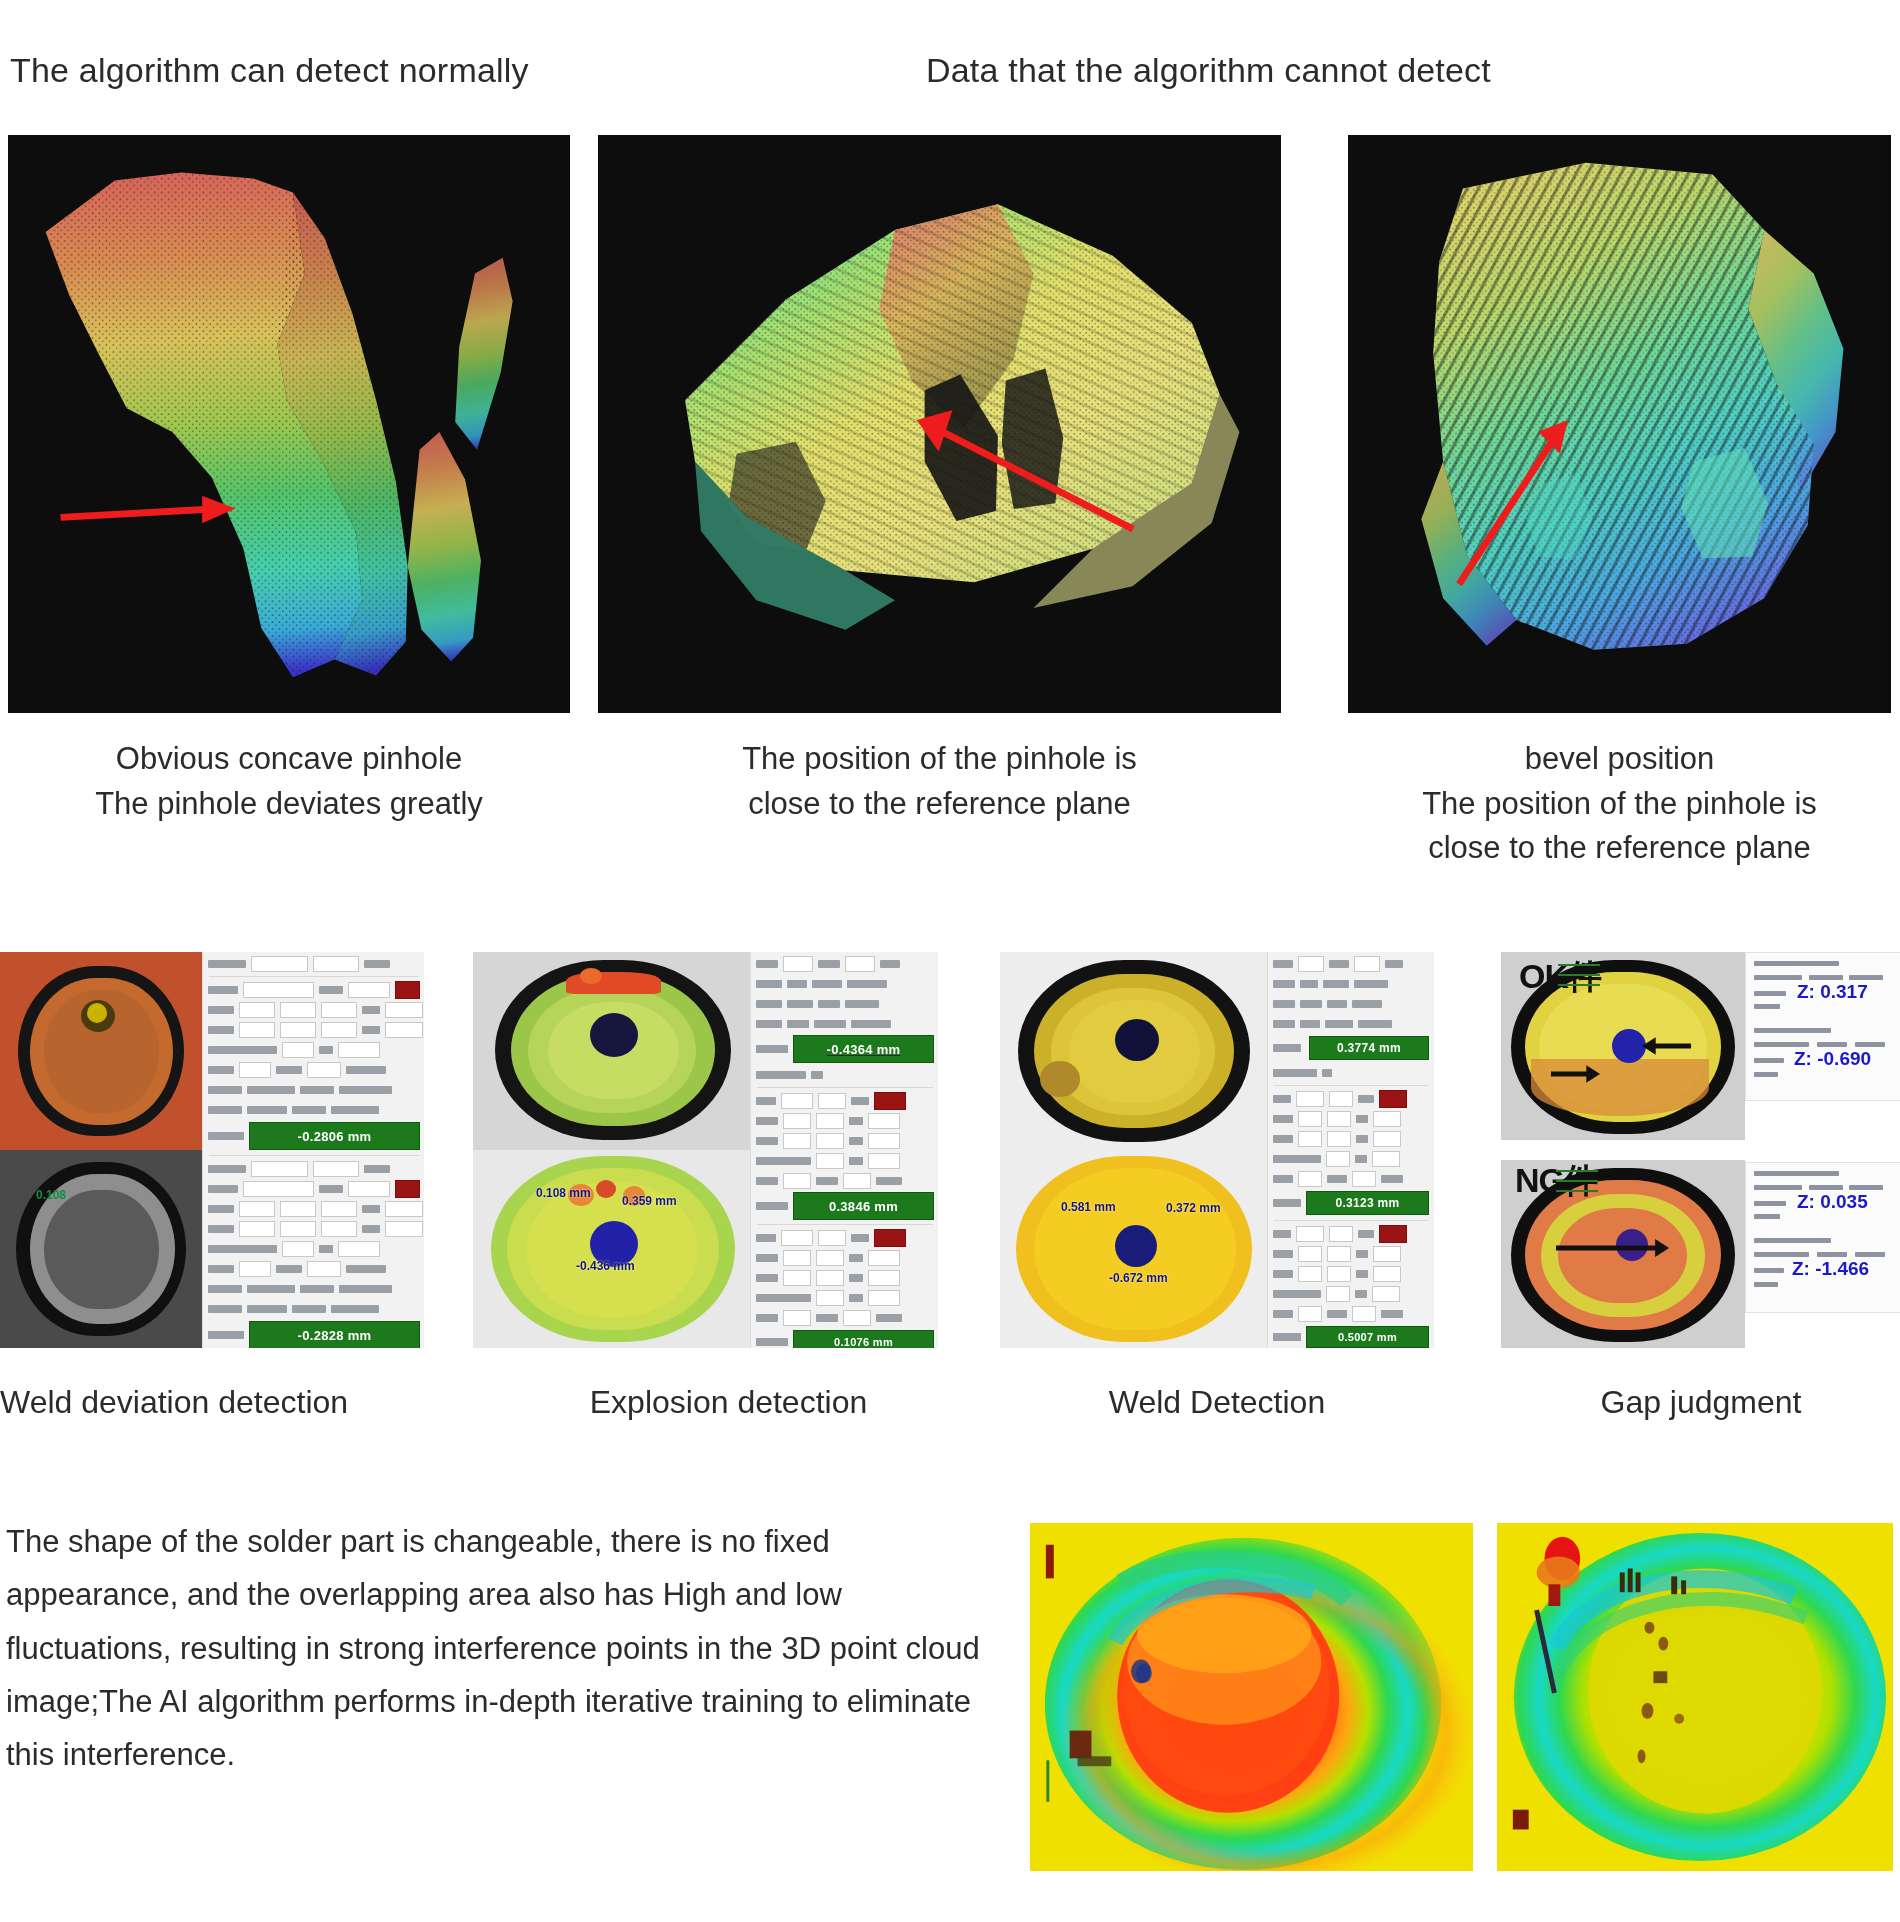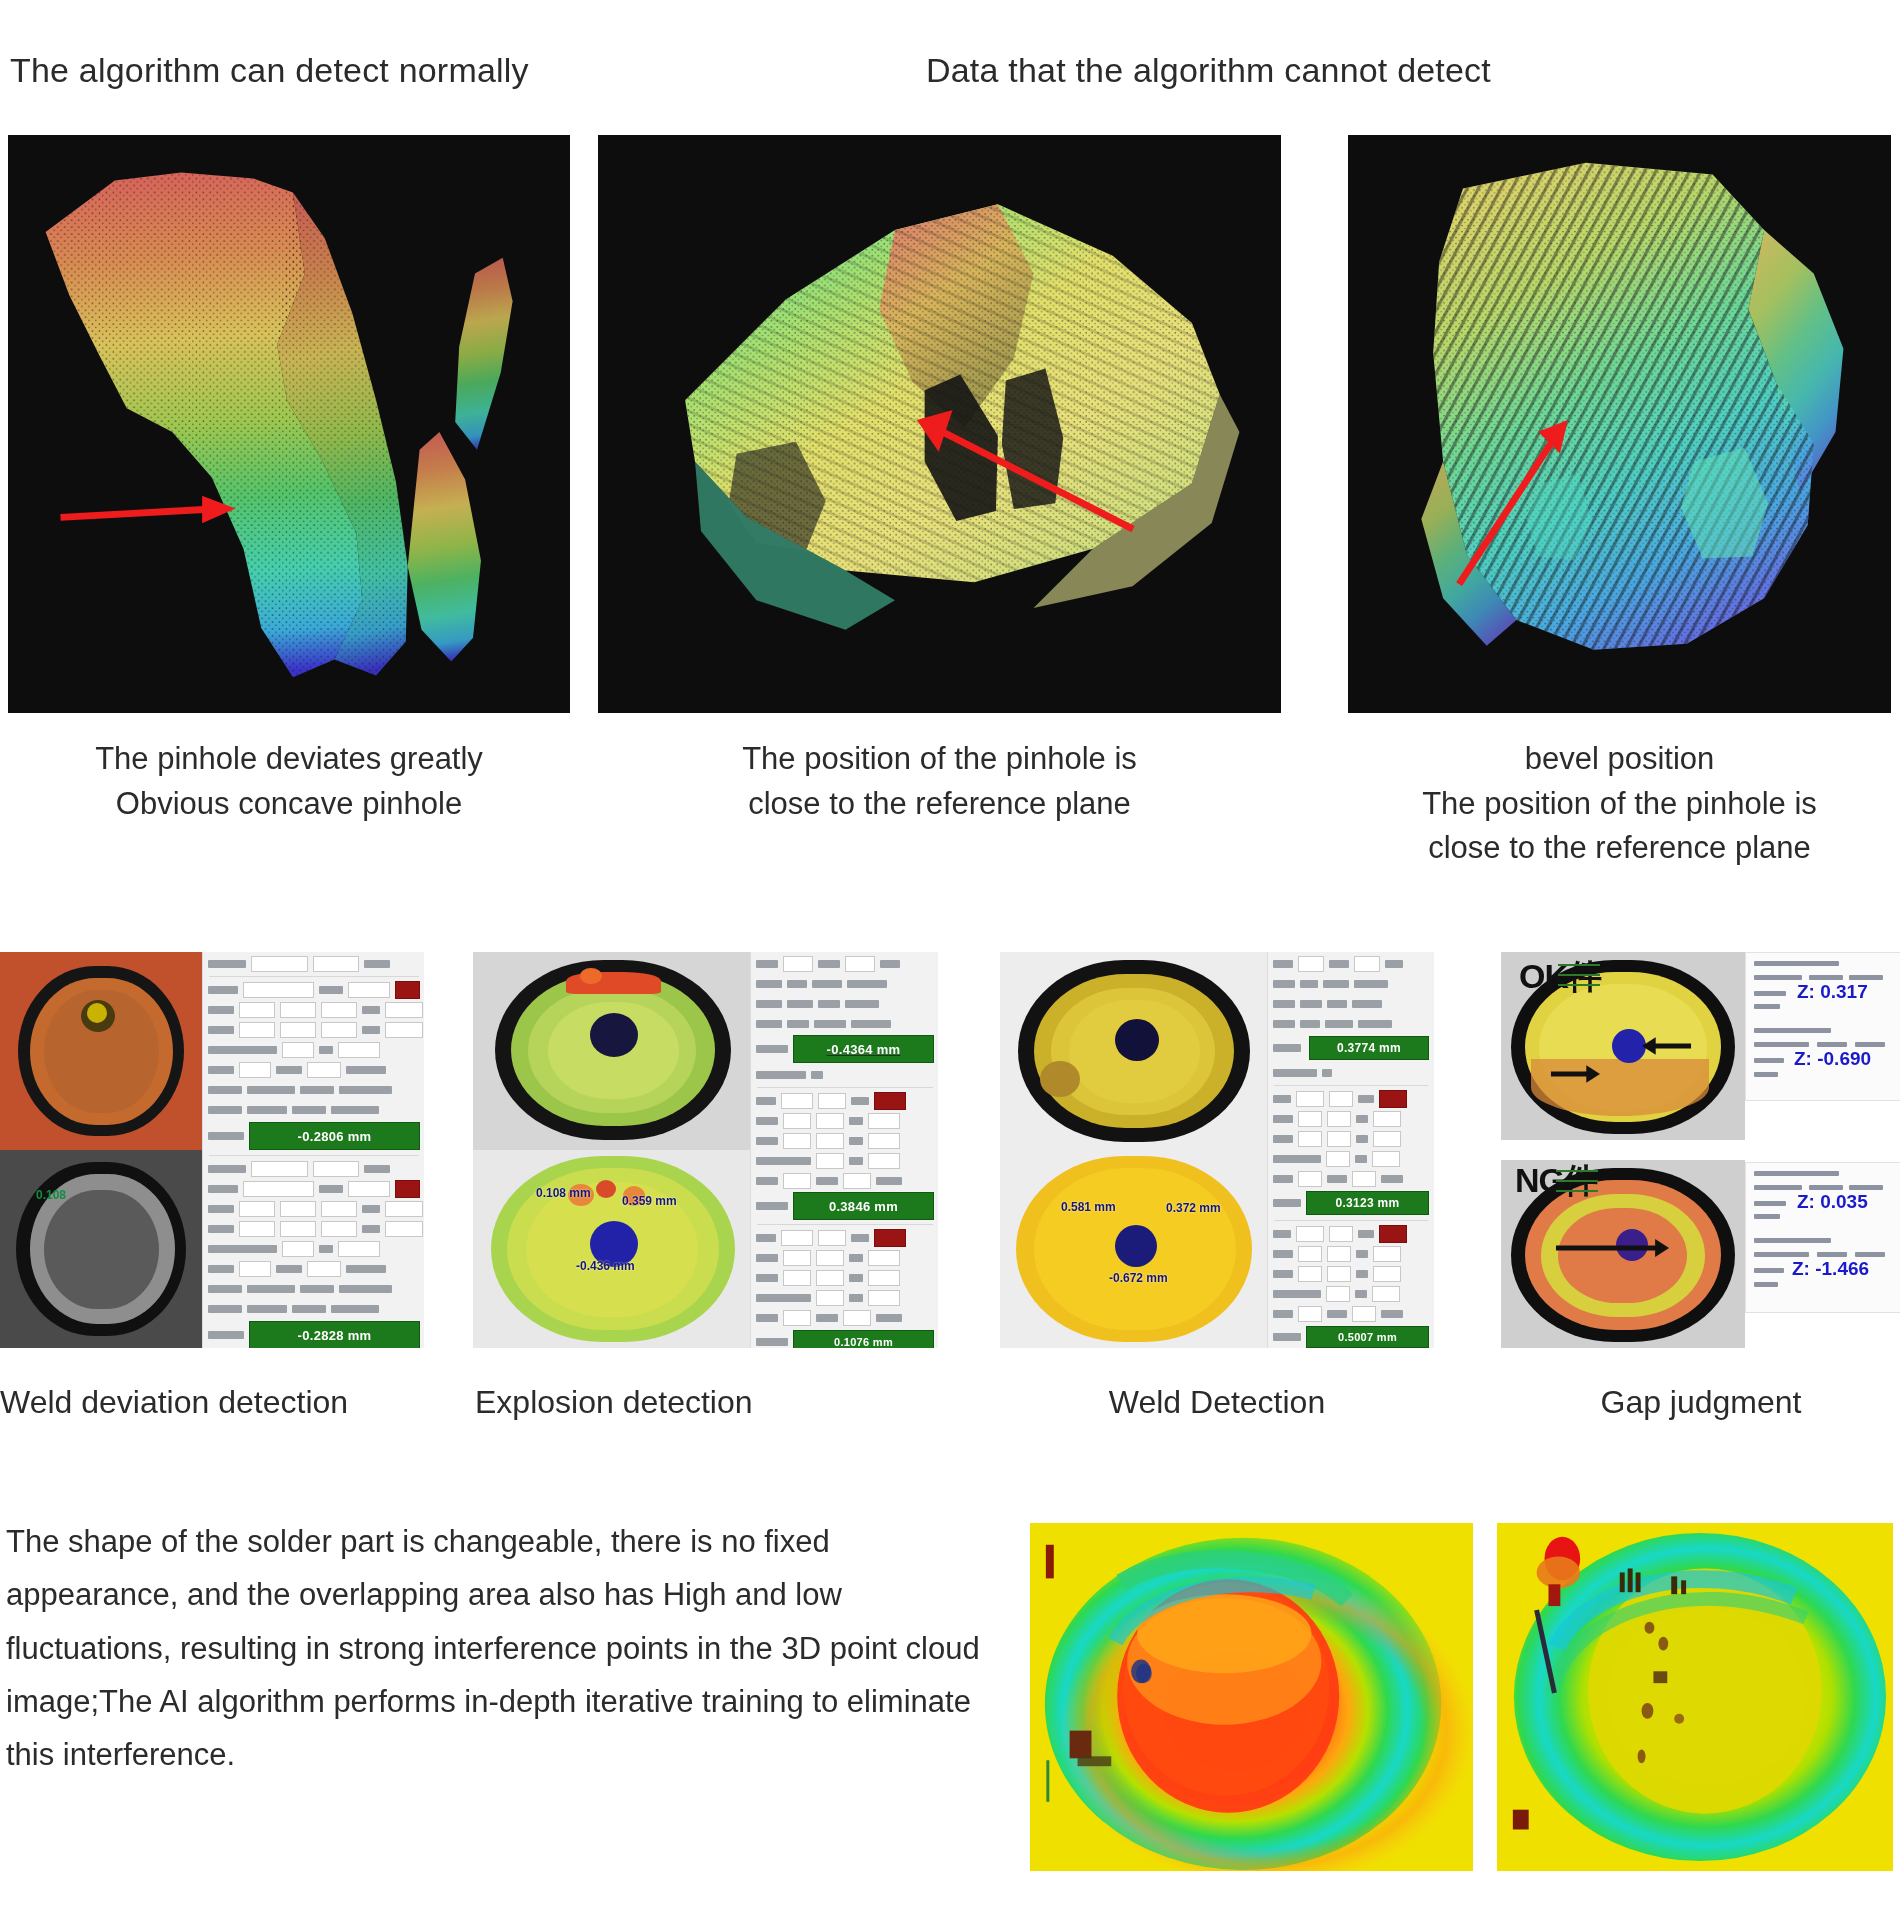--- a/index.html
+++ b/index.html
@@ -72,21 +72,21 @@
   #det-3 { left: 1501px; width: 400px; }
 
   .det-caption {
     position: absolute;
     top: 1384px;
     font-size: 32px;
     color: #2b2b2b;
     white-space: nowrap;
   }
   #detcap-0 { left: 0px;    width: 424px; text-align: left; }
-  #detcap-1 { left: 475px;  width: 465px; }
+  #detcap-1 { left: 496px;  width: 465px; text-align: center; }
   #detcap-2 { left: 1000px; width: 434px; text-align: center; }
   #detcap-3 { left: 1501px; width: 400px; text-align: center; }
 
   
   .img-half { position: absolute; overflow: hidden; }
   .ui-pane  { position: absolute; background: #f2f2f2; overflow: hidden;
               border-left: 1px solid #dcdcdc; }
 
   .ui-row {
     position: relative;
@@ -314,22 +314,22 @@
     <path d="M350 330 L400 316 L424 372 L408 426 L358 428 L336 376 Z" fill="#5fe0b8" opacity="0.55"></path>
     <path d="M196 352 L232 342 L246 390 L228 430 L192 426 L180 388 Z" fill="#4fd8c0" opacity="0.4"></path>
   </svg>
   <svg class="red-arrow" style="left:87px; top:279px; width:149px; height:178px;" viewBox="0 0 150 180">
     <line x1="24" y1="172" x2="118" y2="28" stroke="#ee1c1c" stroke-width="7"></line>
     <polygon points="134,6 104,18 126,40" fill="#ee1c1c"></polygon>
   </svg>
 </div>
 
 <div class="cap-block" id="cap-0">
+  <span class="cap-line">Obvious concave pinhole</span>
   <span class="cap-line">The pinhole deviates greatly</span>
-  <span class="cap-line">Obvious concave pinhole</span>
 </div>
 <div class="cap-block" id="cap-1">
   <span class="cap-line">The position of the pinhole is</span>
   <span class="cap-line">close to the reference plane</span>
 </div>
 <div class="cap-block" id="cap-2">
   <span class="cap-line">bevel position</span>
   <span class="cap-line">The position of the pinhole is</span>
   <span class="cap-line">close to the reference plane</span>
 </div>

